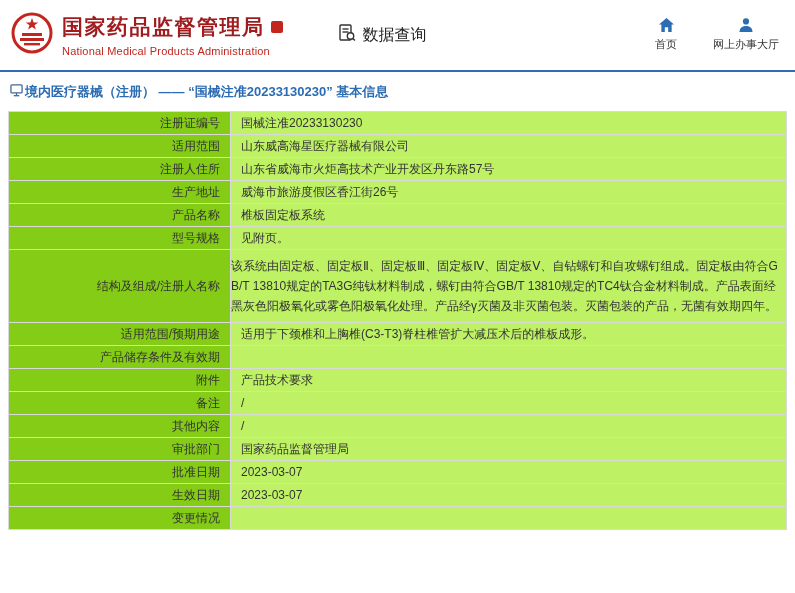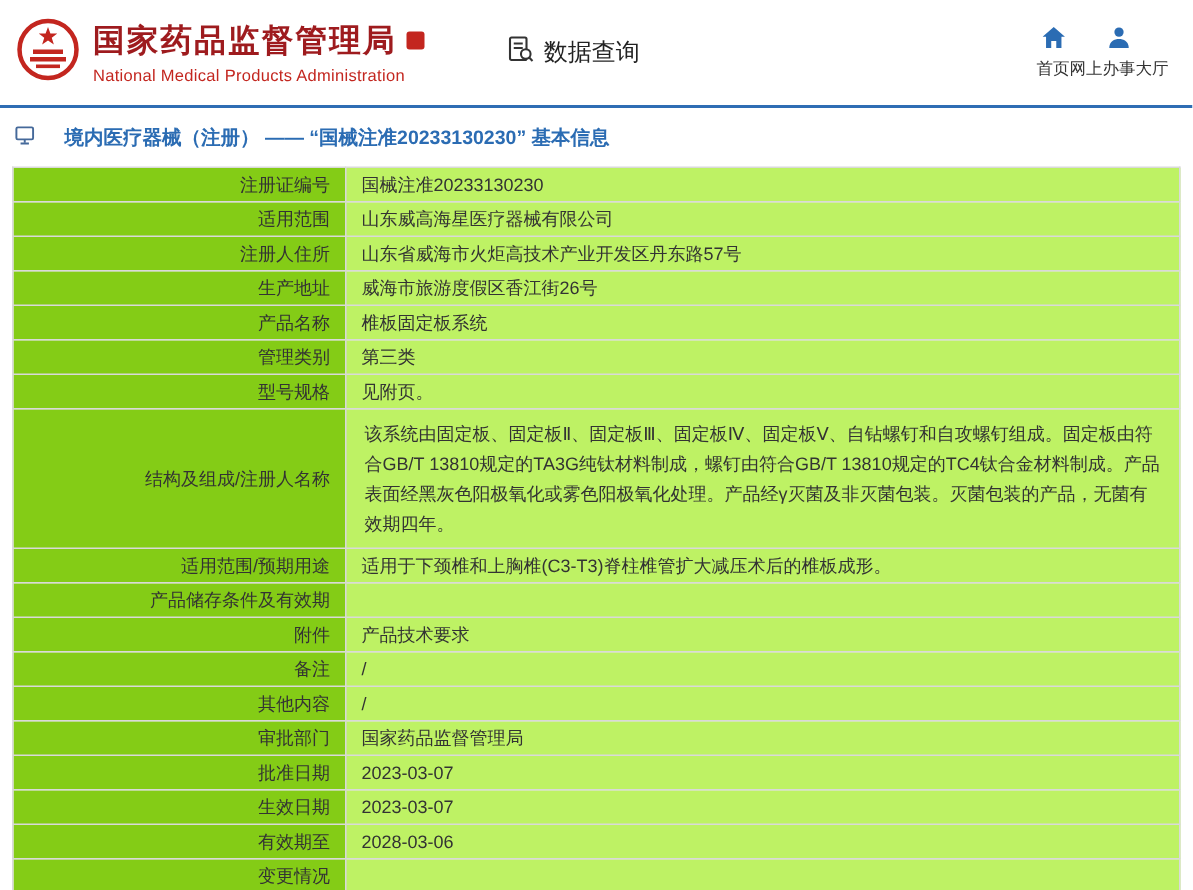--- a/index.html
+++ b/index.html
@@ -10,31 +10,31 @@
     color:#333;
   }
   
   .header { display:flex; align-items:center; height:70px; padding:0 16px 0 10px; background:#fff; }
   .brand { display:flex; align-items:center; }
   .brand-text { margin-left:8px; }
   .brand-cn { font-size:21px; font-weight:bold; color:#9e1b1e; letter-spacing:1.5px; display:flex; align-items:center; gap:6px; }
   .seal { width:12px; height:12px; background:#c3261f; border-radius:2px; display:inline-block; }
   .brand-en { font-size:11px; color:#c3261f; margin-top:4px; letter-spacing:.2px; }
   .nav-center { display:flex; align-items:center; gap:6px; margin-left:54px; font-size:16px; font-weight:normal; color:#222; cursor:pointer; }
-  .nav-right { margin-left:auto; display:flex; }
+  .nav-right { margin-left:auto; display:flex; gap:36px; }
   .nav-item { display:flex; flex-direction:column; align-items:center; gap:3px; font-size:11px; color:#333; text-decoration:none; cursor:pointer; }
   .blue-line { height:2px; background:#2e6db4; }
   
-  .page-title { display:flex; align-items:center; gap:20px; padding:11px 10px 8px; font-size:13px; font-weight:bold; color:#2b6cb3; }
+  .page-title { display:flex; align-items:center; gap:2px; padding:11px 10px 8px; font-size:13px; font-weight:bold; color:#2b6cb3; }
   
   table.info { width:779px; margin:2px 8px 18px; border-collapse:collapse; font-size:12px; color:#333; table-layout:fixed; }
   .info th, .info td { border:1px solid #d9d9d9; padding:3px 10px; line-height:16px; vertical-align:middle; word-break:break-all; }
   .info th { width:222px; background:#84cc16; font-weight:normal; text-align:right; }
   .info td { text-align:left; background:#bef264; }
-  .info td.multiline { line-height:20px; padding:6px 12px; }
+  .info td.multiline { line-height:20px; padding:6px 0; }
 </style>
 </head>
 <body>
 
 <div class="header">
   <div class="brand">
     <span>
       <svg width="44" height="48" viewBox="0 0 44 48">
         <circle cx="22" cy="24" r="19" fill="none" stroke="#c3261f" stroke-width="3"></circle>
         <polygon points="22,9 23.6,13.4 28.2,13.4 24.5,16.2 25.9,20.6 22,18 18.1,20.6 19.5,16.2 15.8,13.4 20.4,13.4" fill="#c3261f"></polygon>
@@ -114,24 +114,20 @@
       </tr>
       <tr>
         <th>生产地址</th>
         <td>威海市旅游度假区香江街26号</td>
       </tr>
       <tr>
         <th>产品名称</th>
         <td>椎板固定板系统</td>
       </tr>
       <tr>
-        <th>管理类别</th>
-        <td>第三类</td>
-      </tr>
-      <tr>
         <th>型号规格</th>
         <td>见附页。</td>
       </tr>
       <tr>
         <th>结构及组成/注册人名称</th>
         <td class="multiline">该系统由固定板、固定板Ⅱ、固定板Ⅲ、固定板Ⅳ、固定板Ⅴ、自钻螺钉和自攻螺钉组成。固定板由符合GB/T 13810规定的TA3G纯钛材料制成，螺钉由符合GB/T 13810规定的TC4钛合金材料制成。产品表面经黑灰色阳极氧化或雾色阳极氧化处理。产品经γ灭菌及非灭菌包装。灭菌包装的产品，无菌有效期四年。</td>
       </tr>
       <tr>
         <th>适用范围/预期用途</th>
         <td>适用于下颈椎和上胸椎(C3-T3)脊柱椎管扩大减压术后的椎板成形。</td>
@@ -158,21 +154,17 @@
       </tr>
       <tr>
         <th>批准日期</th>
         <td>2023-03-07</td>
       </tr>
       <tr>
         <th>生效日期</th>
         <td>2023-03-07</td>
       </tr>
       <tr>
-        <th>有效期至</th>
-        <td>2028-03-06</td>
-      </tr>
-      <tr>
         <th>变更情况</th>
         <td>&nbsp;</td>
       </tr>
     </tbody>
 </table>
 
 </body></html>

